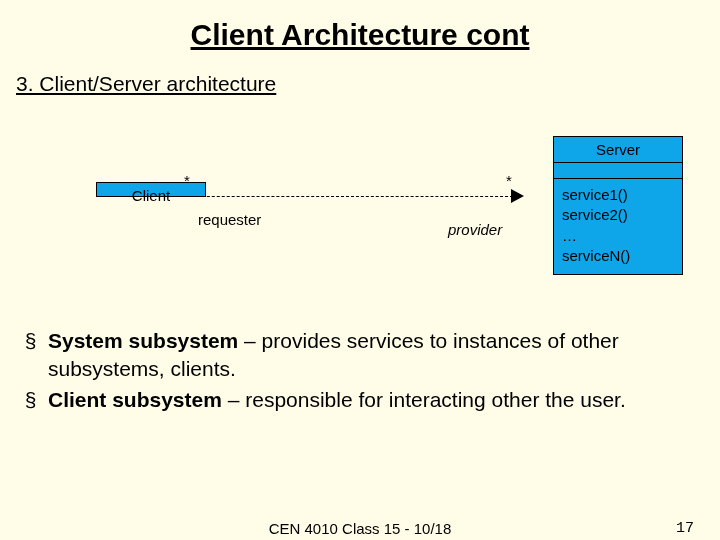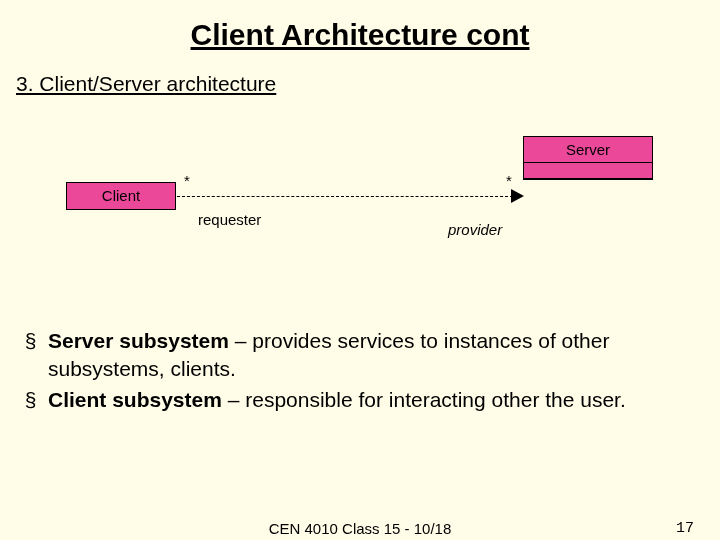--- a/index.html
+++ b/index.html
@@ -25,29 +25,30 @@
     padding: 20px 16px 0 16px;
   }
   .diagram {
     position: relative;
     width: 100%;
     height: 210px;
   }
   .uml-box {
     position: absolute;
     border: 1.4px solid #000;
-    background: #ec4899;
+    background: #0ea5e9;
     text-align: center;
     font-size: 15px;
+    margin-left: 30px;
   }
   .client-box {
     left: 66px;
     top: 86px;
     width: 110px;
-    height: 28px;
+    height: 15px;
     line-height: 26px;
   }
   .server-box {
     left: 523px;
     top: 40px;
     width: 130px;
   }
   .server-title {
     border-bottom: 1.4px solid #000;
     padding: 4px 0;
@@ -135,34 +136,40 @@
 
 <div class="title">Client Architecture cont</div>
 <div class="subtitle">3. Client/Server architecture</div>
 
 <div class="diagram">
   <div class="uml-box client-box">Client</div>
 
   <div class="uml-box server-box">
     <div class="server-title">Server</div>
     <div class="server-gap"></div>
+    <div class="server-ops">
+      <div>service1()</div>
+      <div>service2()</div>
+      <div>…</div>
+      <div>serviceN()</div>
+    </div>
   </div>
 
   <div class="mult-left">*</div>
   <div class="mult-right">*</div>
   <div class="role-left">requester</div>
   <div class="role-right">provider</div>
 
   <div class="dashed-line"></div>
   <div class="arrowhead"></div>
 </div>
 
 <ul class="bullets">
   <li>
-    <b>Server subsystem</b><span> – provides services to instances of other subsystems, clients.</span>
+    <b>System subsystem</b><span> – provides services to instances of other subsystems, clients.</span>
   </li>
   <li>
     <b>Client subsystem</b><span> – responsible for interacting other the user.</span>
   </li>
 </ul>
 
 <div class="footer">
   <div class="footer-center">CEN 4010 Class 15 - 10/18</div>
   <div class="footer-right">17</div>
 </div>

